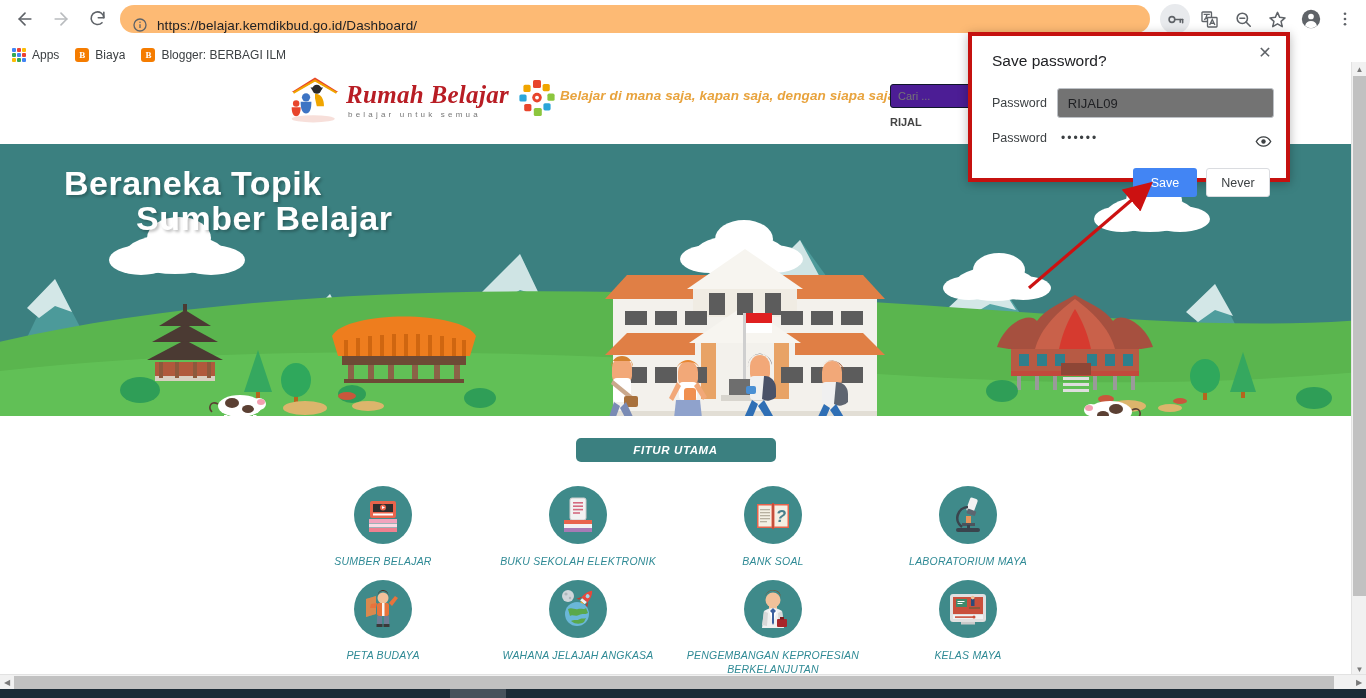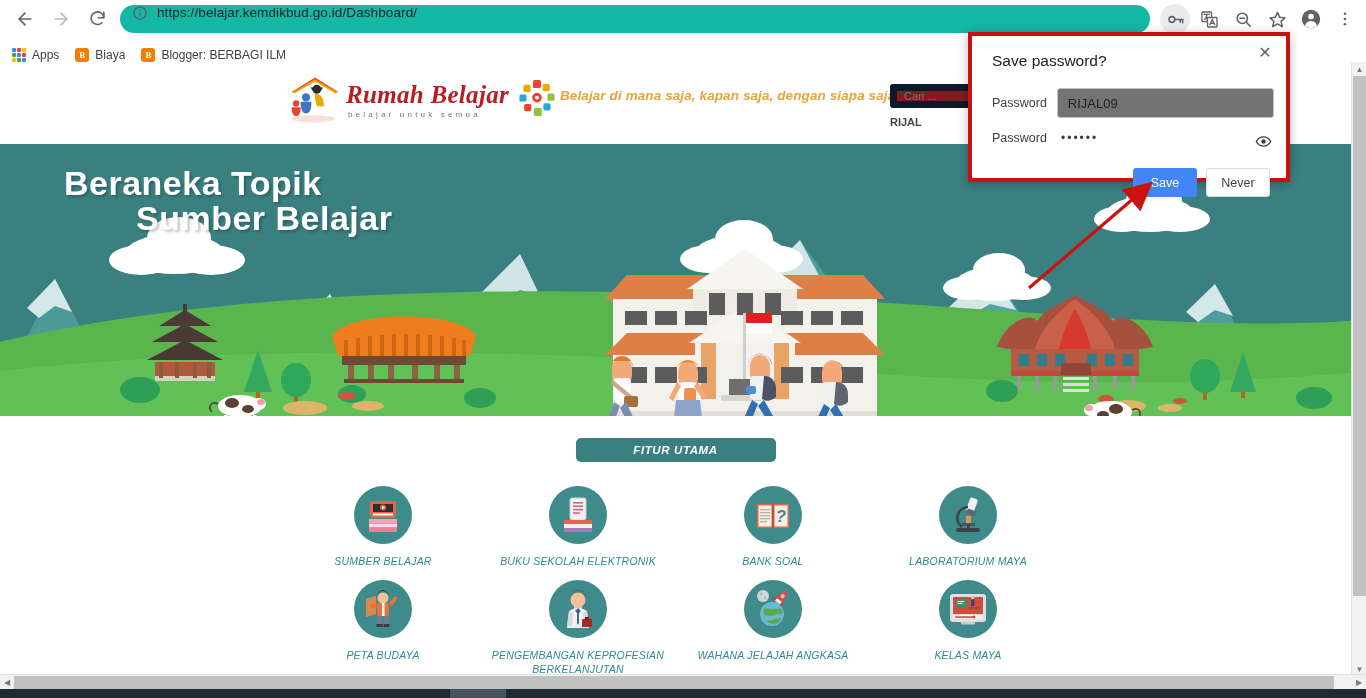--- a/index.html
+++ b/index.html
@@ -26,23 +26,23 @@
     border-radius: 50%; color: #5f6368;
   }
   .nav-btn.first { margin-left: 10px; }
   .nav-btn svg { display: block; }
   .nav-btn.disabled { color: #b9bcbf; }
 
   .omnibox {
     position: relative;
     margin-left: 8px;
     height: 28px; flex: 1;
-    background: #14b8a6;
+    background: #fdba74;
     border-radius: 14px;
-    display: flex; align-items: flex-start;
+    display: flex; align-items: flex-end;
     padding: 0 12px;
     max-width: 1030px;
   }
   .omnibox .info-ic { width: 16px; height: 16px; margin-right: 9px; color: #5f6368; flex: none; }
   .url-text {
     font-size: 13.5px; color: #202124; white-space: nowrap;
     letter-spacing: .1px;
   }
 
   .tool-icons {
@@ -112,22 +112,22 @@
   }
   .logo-pinwheel { width: 40px; height: 42px; margin-left: 8px; }
 
   .tagline {
     position: absolute; left: 560px; top: 26px;
     font-size: 13.5px; font-style: italic; font-weight: bold;
     color: #e8a33d; letter-spacing: .1px;
   }
   .search-area { position: absolute; left: 890px; top: 22px; width: 230px; }
   .search-box {
-    width: 140px; height: 24px; border: 7px solid #0f172a; border-radius: 3px;
-    font-size: 11px; color: #999; padding: 0 7px; background: #7f1d1d;
+    width: 140px; height: 24px; border: 1px solid #0f172a; border-radius: 3px;
+    font-size: 11px; color: #999; padding: 0 7px; background: #4c1d95;
     font-family: "Liberation Sans", sans-serif;
   }
   .user-line {
     position: absolute; left: 890px; top: 54px;
     font-size: 11px; font-weight: bold; color: #444; white-space: nowrap;
   }
 
   
   .banner {
     position: relative; width: 1357px; height: 272px;
@@ -818,57 +818,57 @@
                 <rect x="21" y="27" width="5" height="9" fill="#6f7d96"></rect>
                 <rect x="13.5" y="35" width="6" height="3" fill="#3a3a3a"></rect>
                 <rect x="20.5" y="35" width="6" height="3" fill="#3a3a3a"></rect>
               </svg>
             </div>
             <div class="feat-label">PETA BUDAYA</div>
           </div>
 
           <div class="feat">
             <div class="feat-circle">
-              <svg width="40" height="40" viewBox="0 0 40 40">
-                <circle cx="20" cy="11" r="7.5" fill="#f2c19a"></circle>
-                <path d="M12,10 a8,8 0 0 1 16,-1 c0,-6 -4,-8 -8,-8 s-8,3 -8,9z" fill="#7a5232"></path>
-                <rect x="16" y="17" width="8" height="5" fill="#f2c19a"></rect>
-                <path d="M11,22 c3,-2 6,-3 9,-3 s6,1 9,3 l2,17 -22,0z" fill="#f0f0f0"></path>
-                <path d="M20,19 l-4,3 4,12 4,-12z" fill="#ffffff"></path>
-                <path d="M20,19 l-3,3 3,3 3,-3z" fill="#3b5f9e"></path>
-                <path d="M19,24 l2,0 0,10 -1,2 -1,-2z" fill="#3b5f9e"></path>
-                <path d="M11,22 l-2,14 5,1 1,-13z" fill="#d8d8d8"></path>
-                <path d="M29,22 l2,14 -5,1 -1,-13z" fill="#d8d8d8"></path>
-                <rect x="24" y="30" width="10" height="8" rx="1" fill="#a8262a"></rect>
-                <rect x="27" y="28" width="4" height="2.5" fill="#7d1b1e"></rect>
-              </svg>
-            </div>
-            <div class="feat-label">PENGEMBANGAN KEPROFESIAN BERKELANJUTAN</div>
-          </div>
-
-          <div class="feat">
-            <div class="feat-circle">
               <svg width="42" height="42" viewBox="0 0 42 42">
                 <circle cx="11" cy="8" r="6" fill="#cfd6da"></circle>
                 <circle cx="9" cy="6" r="1.6" fill="#aeb7bc"></circle>
                 <circle cx="13" cy="10" r="1.2" fill="#aeb7bc"></circle>
                 <g transform="rotate(40 30 9)">
                   <path d="M30,1 c3,3 4,8 4,12 l-8,0 c0,-4 1,-9 4,-12z" fill="#e8483c"></path>
                   <rect x="27" y="13" width="6" height="3" fill="#f2f2f2"></rect>
                   <circle cx="30" cy="8" r="2" fill="#9fd6e8"></circle>
                   <polygon points="26,12 23,17 26,16" fill="#c43a2e"></polygon>
                   <polygon points="34,12 37,17 34,16" fill="#c43a2e"></polygon>
                   <polygon points="28,16 30,21 32,16" fill="#f5a623"></polygon>
                 </g>
                 <circle cx="20" cy="26" r="12" fill="#6ab7d8"></circle>
                 <path d="M11,21 c4,-2 7,1 10,0 3,-1 6,1 8,-1 l2,5 c-3,2 -6,0 -9,2 -3,2 -7,-1 -9,1z" fill="#5aa84c"></path>
                 <path d="M14,33 c3,-2 6,0 9,-2 2,-1 4,0 6,-1 l-2,4 c-3,2 -8,3 -13,-1z" fill="#5aa84c"></path>
               </svg>
             </div>
             <div class="feat-label">WAHANA JELAJAH ANGKASA</div>
+          </div>
+
+          <div class="feat">
+            <div class="feat-circle">
+              <svg width="40" height="40" viewBox="0 0 40 40">
+                <circle cx="20" cy="11" r="7.5" fill="#f2c19a"></circle>
+                <path d="M12,10 a8,8 0 0 1 16,-1 c0,-6 -4,-8 -8,-8 s-8,3 -8,9z" fill="#7a5232"></path>
+                <rect x="16" y="17" width="8" height="5" fill="#f2c19a"></rect>
+                <path d="M11,22 c3,-2 6,-3 9,-3 s6,1 9,3 l2,17 -22,0z" fill="#f0f0f0"></path>
+                <path d="M20,19 l-4,3 4,12 4,-12z" fill="#ffffff"></path>
+                <path d="M20,19 l-3,3 3,3 3,-3z" fill="#3b5f9e"></path>
+                <path d="M19,24 l2,0 0,10 -1,2 -1,-2z" fill="#3b5f9e"></path>
+                <path d="M11,22 l-2,14 5,1 1,-13z" fill="#d8d8d8"></path>
+                <path d="M29,22 l2,14 -5,1 -1,-13z" fill="#d8d8d8"></path>
+                <rect x="24" y="30" width="10" height="8" rx="1" fill="#a8262a"></rect>
+                <rect x="27" y="28" width="4" height="2.5" fill="#7d1b1e"></rect>
+              </svg>
+            </div>
+            <div class="feat-label">PENGEMBANGAN KEPROFESIAN BERKELANJUTAN</div>
           </div>
 
           <div class="feat">
             <div class="feat-circle">
               <svg width="42" height="42" viewBox="0 0 42 42">
                 <rect x="3" y="6" width="36" height="28" rx="3" fill="#e0e0e0"></rect>
                 <rect x="6" y="9" width="30" height="17" fill="#c9503c"></rect>
                 <rect x="9" y="11" width="11" height="8" fill="#3f8a6b"></rect>
                 <g fill="#ffffff">
                   <rect x="10.5" y="13" width="7" height="1"></rect>

